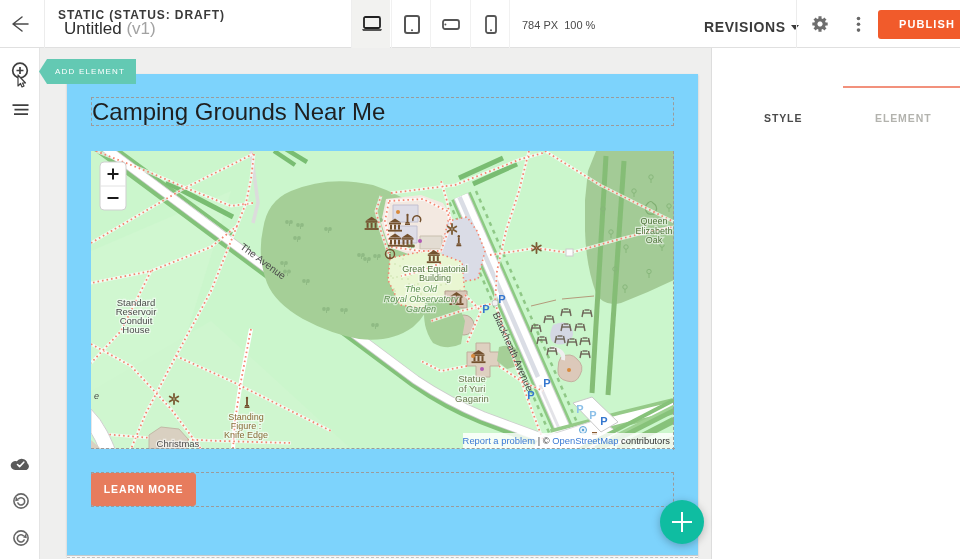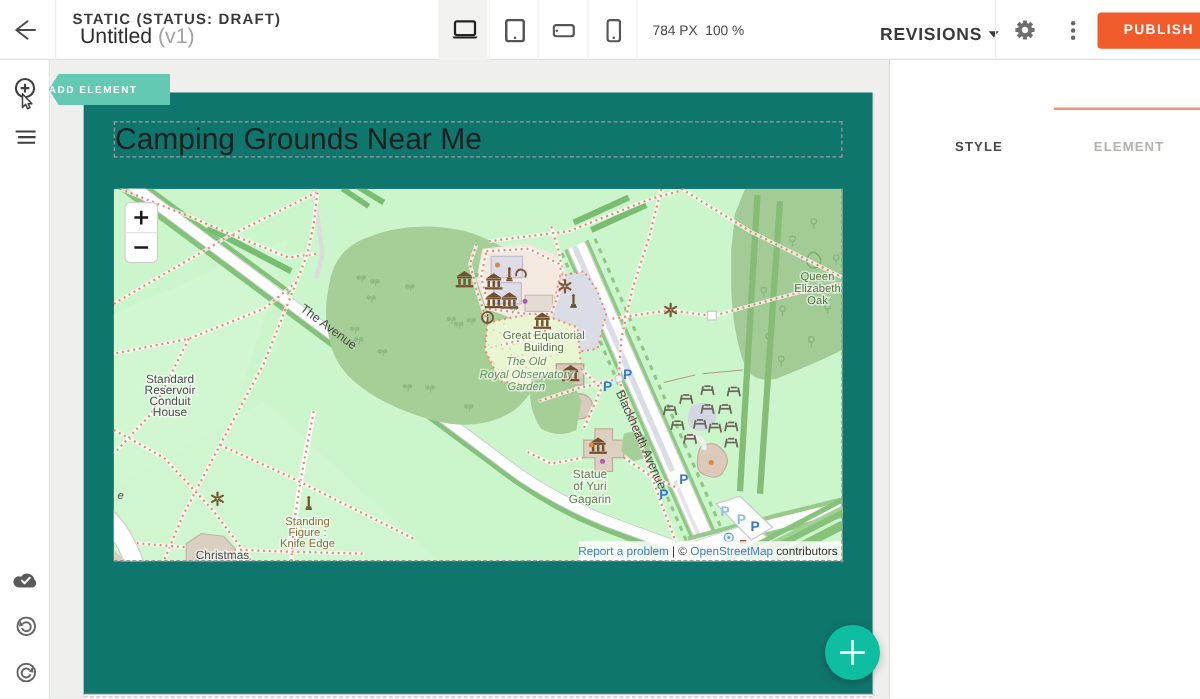--- a/index.html
+++ b/index.html
@@ -12,22 +12,22 @@
 #hdr-title span { color:#a2a2a2; }
 .devcell { position:absolute; top:0; width:39px; height:48px; border-left:1px solid #f1f1f1; }
 .devcell.sel { background:#f2f2f0; border-left:1px solid #eee; }
 #zoomtxt { position:absolute; left:522px; top:19px; font-size:11px; color:#4a4a4a;text-align:right; }
 #revisions { position:absolute; left:704px; top:19px; font-size:14px; font-weight:bold; letter-spacing:0.6px; color:#3a3a3a; }
 #rev-caret { display:inline-block; width:0; height:0; border-left:4px solid transparent; border-right:4px solid transparent; border-top:5px solid #3a3a3a; margin-left:5px; vertical-align:middle; margin-bottom:2px; }
 #publish { position:absolute; left:878px; top:10px; width:98px; height:29px; background:#f15b2b; border-radius:3px; color:#fff; font-size:11px; font-weight:bold; letter-spacing:1.1px; text-align:center; line-height:29px; }
 #sidebar { position:absolute; left:0; top:48px; width:40px; height:511px; background:#fff; border-right:1px solid #e4e4e4; z-index:20; }
 #canvas { position:absolute; left:41px; top:48px; width:670px; height:511px; background:#efefee; }
 #below-page { position:absolute; left:26px; top:508px; width:631px; height:3px; background:#f6f6f5; }
-#page { position:absolute; left:26px; top:26px; width:631px; height:482px; background:#0f766e; box-shadow:0 1px 2px rgba(0,0,0,0.18); border-bottom:1px solid #c9c9c9; }
-#ribbon { position:absolute; left:39px; top:59px; width:97px; height:25px; background:#63c9b3; z-index:25; clip-path:polygon(8px 0, 100% 0, 100% 100%, 8px 100%, 0 50%); color:#fff; font-size:8px; font-weight:bold; letter-spacing:1.2px; line-height:25px; }
+#page { position:absolute; left:26px; top:26px; width:631px; height:482px; background:#7dd3fc; box-shadow:0 1px 2px rgba(0,0,0,0.18); border-bottom:1px solid #c9c9c9; }
+#ribbon { position:absolute; left:39px; top:59px; width:97px; height:25px; background:#63c9b3; z-index:25; clip-path:polygon(8px 0, 100% 0, 100% 100%, 8px 100%, 0 50%); color:#fff; font-size:8px; font-weight:normal; letter-spacing:1.2px; line-height:25px; padding-left:16px; }
 .dashbox { position:absolute; border:1px dashed #9b9b9b; }
 #headingbox { left:24px; top:23px; width:583px; height:29px; }
 #heading { position:absolute; left:0px; top:0px; font-size:24px; color:#1f1f1f; white-space:nowrap; }
 #mapwrap { position:absolute; left:24px; top:77px; width:583px; height:298px; }
 #learnbox { left:24px; top:398px; width:583px; height:35px; }
 #learnbtn { position:absolute; left:-1px; top:0px; width:105px; height:33px; background:#e77c5d; border-radius:3px; color:#fff; font-size:10.5px; font-weight:bold; letter-spacing:0.9px; text-align:center; line-height:33px; }
 #nextline { position:absolute; left:67px; top:557px; width:631px; height:2px; border-top:1px dashed #c4c4c4; z-index:5; }
 #fab { position:absolute; left:660px; top:500px; width:44px; height:44px; border-radius:50%; background:#0fbda1; box-shadow:0 2px 8px rgba(0,0,0,0.25); z-index:28; }
 #fab:before { content:""; position:absolute; left:12px; top:21px; width:20px; height:2px; background:#fff; }
 #fab:after { content:""; position:absolute; left:21px; top:12px; width:2px; height:20px; background:#fff; }
@@ -601,20 +601,23 @@
 <g>
               <rect x="9" y="11" width="26" height="48" rx="4" fill="#ffffff" stroke="#cfcfcf" stroke-width="1"></rect>
               <line x1="9" y1="35" x2="35" y2="35" stroke="#e2e2e2"></line>
               <line x1="16.5" y1="23" x2="27.5" y2="23" stroke="#1a1a1a" stroke-width="2"></line>
               <line x1="22" y1="17.5" x2="22" y2="28.5" stroke="#1a1a1a" stroke-width="2"></line>
               <line x1="16.5" y1="47" x2="27.5" y2="47" stroke="#1a1a1a" stroke-width="2"></line>
             </g>
 </g>
         </svg>
       </div>
+    <div class="dashbox" id="learnbox">
+        <div id="learnbtn">LEARN MORE</div>
+      </div>
   </div>
   <div id="below-page"></div>
 </div>
 <div id="ribbon">ADD ELEMENT</div>
 <div id="fab"></div>
 <div id="nextline"></div>
 
 <div id="panel">
   <div class="tab" id="tab-style">STYLE</div>
   <div class="tab" id="tab-element">ELEMENT</div>

